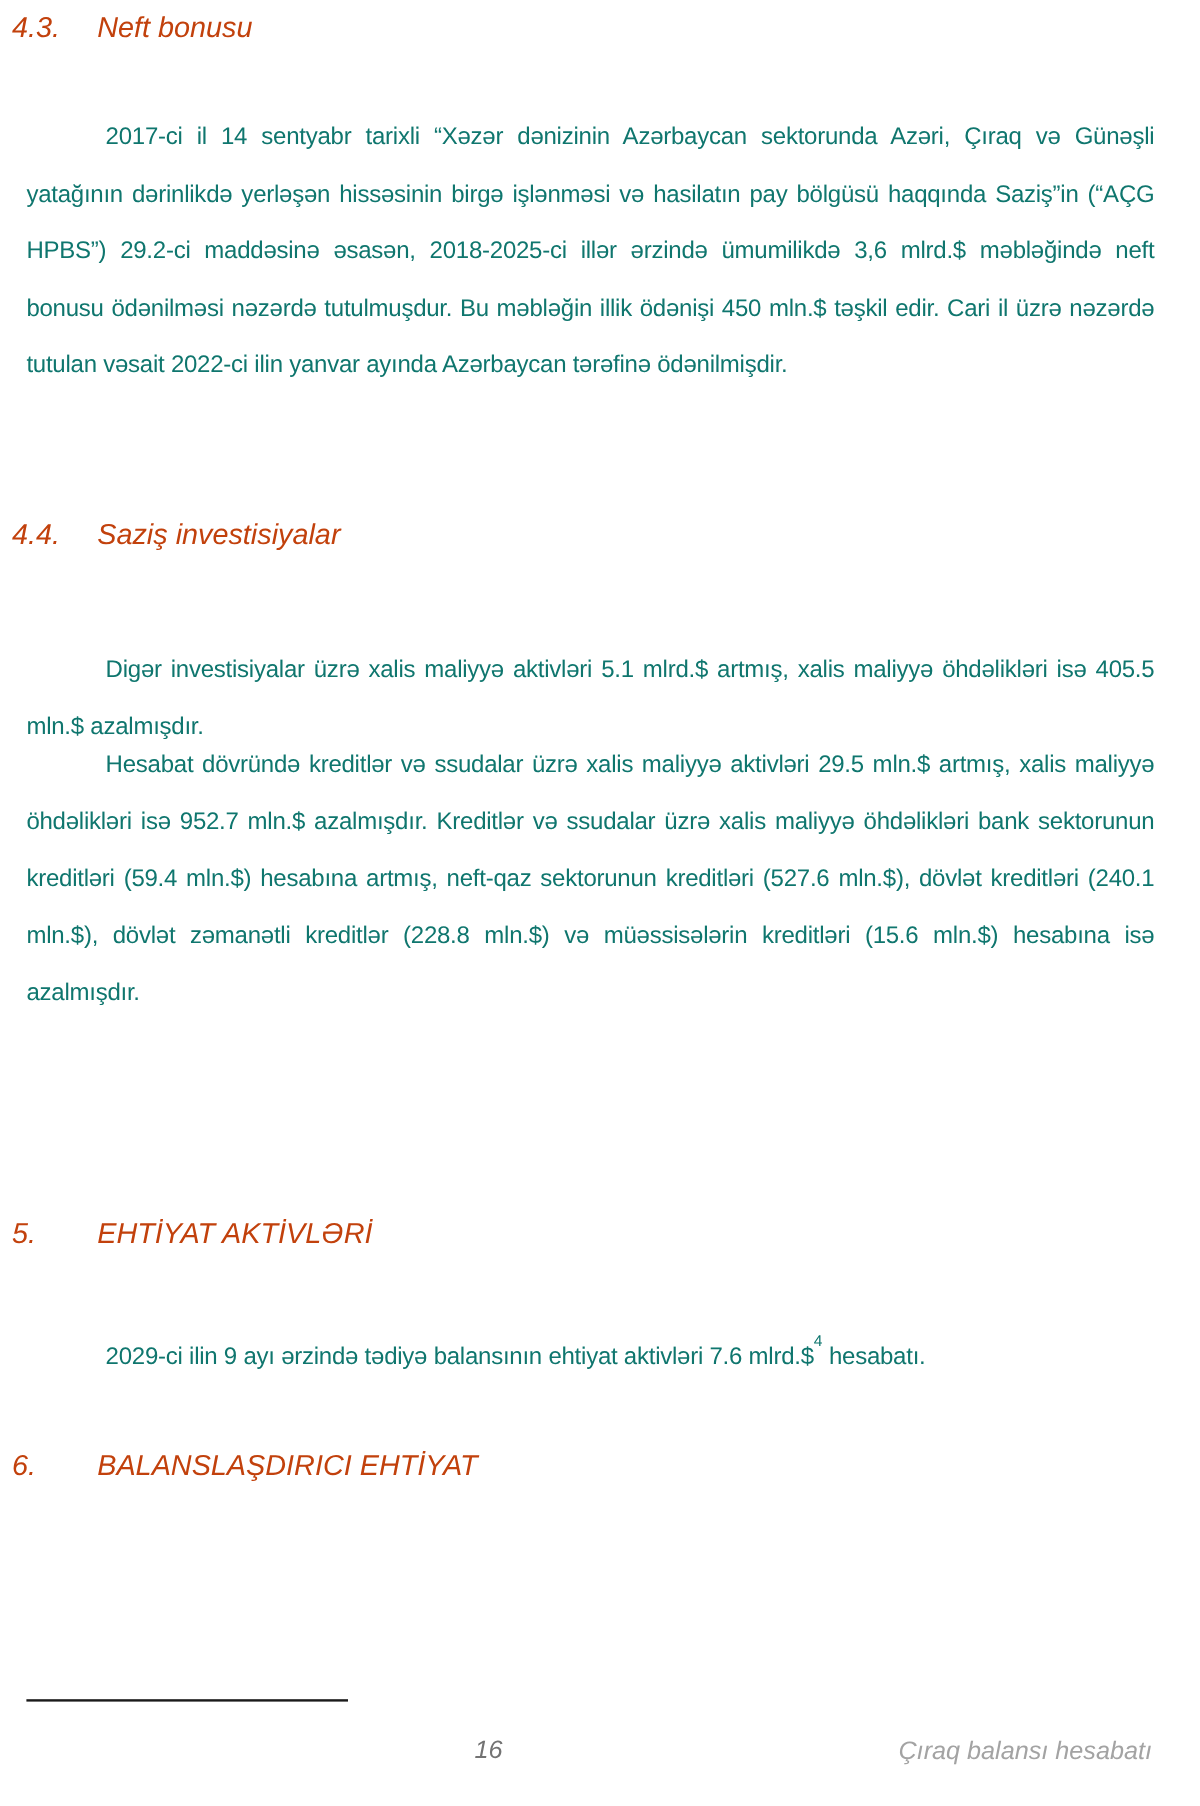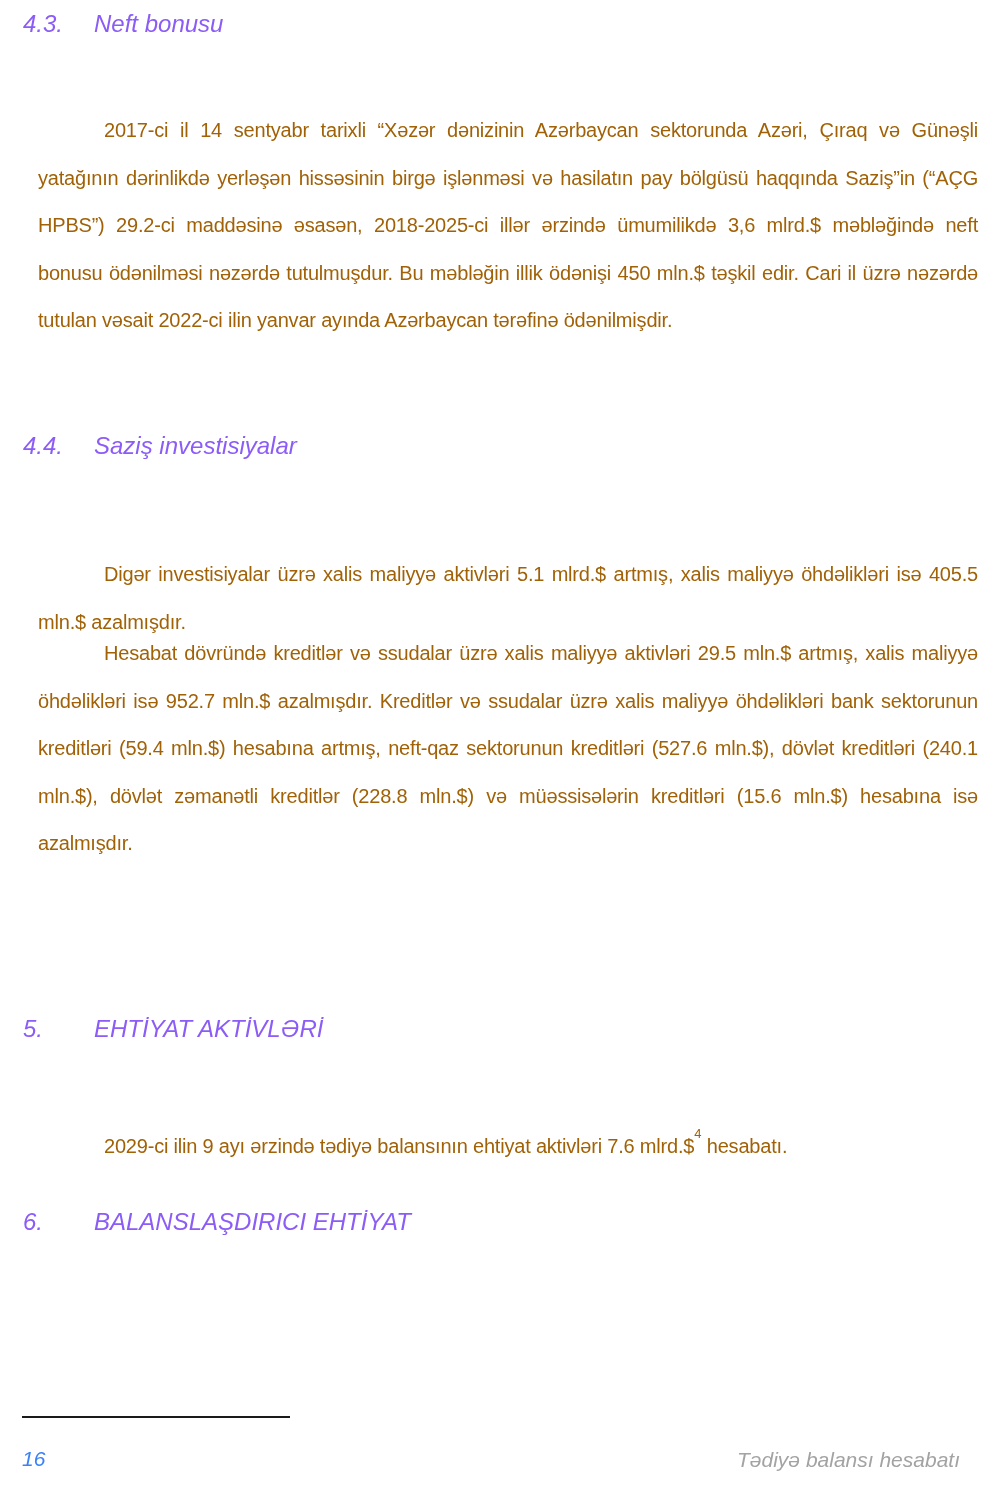--- a/index.html
+++ b/index.html
@@ -6,41 +6,41 @@
   .page {
     position: relative;
     width: 1000px;
     height: 1505px;
     background: #ffffff;
     overflow: hidden;
     font-family: "Liberation Sans", "DejaVu Sans", sans-serif;
   }
   .heading {
     position: absolute;
-    left: 23px;
+    left: 10px;
     width: 940px;
     font-style: italic;
     font-size: 24px;
     line-height: 32px;
-    color: #8b5cf6;
+    color: #c2410c;
     white-space: nowrap;
   }
   .heading .hnum {
     display: inline-block;
     width: 71px;
   }
   .body-para {
     position: absolute;
     left: 22px;
     width: 940px;
-    margin: 16px;
+    margin: 0;
     font-size: 20px;
     line-height: 47.5px;
     letter-spacing: -0.2px;
-    color: #a16207;
+    color: #0f766e;
     text-align: justify;
     text-indent: 66px;
   }
   .body-para.single { text-align: left; }
   .body-para sup {
     font-size: 13px;
     position: relative;
     top: -7px;
     letter-spacing: 0;
   }
@@ -65,23 +65,24 @@
   .footnote sup {
     font-size: 12px;
     position: relative;
     top: -5px;
     margin-right: 6px;
   }
   .page-number {
     position: absolute;
     left: 22px;
     width: 770px;
+    text-align: center;
     font-size: 21px;
     font-style: italic;
-    color: #3b82f6;
+    color: #737373;
   }
   .footer-right {
     position: absolute;
     right: 40px;
     text-align: right;
     font-size: 21px;
     font-style: italic;
     color: #A3A3A3;
     white-space: nowrap;
   }
@@ -115,15 +116,15 @@
   <div class="heading" style="top:1206px">
     <span class="hnum">6.</span><span class="htitle">BALANSLAŞDIRICI EHTİYAT</span>
   </div>
 
 
   <div class="fn-rule" style="top:1416px"></div>
 
 
   <div class="page-number" style="top:1447px">16</div>
 
-  <div class="footer-right" style="top:1448px">Tədiyə balansı hesabatı</div>
+  <div class="footer-right" style="top:1448px">Çıraq balansı hesabatı</div>
 
 </div>
 
 </body></html>

